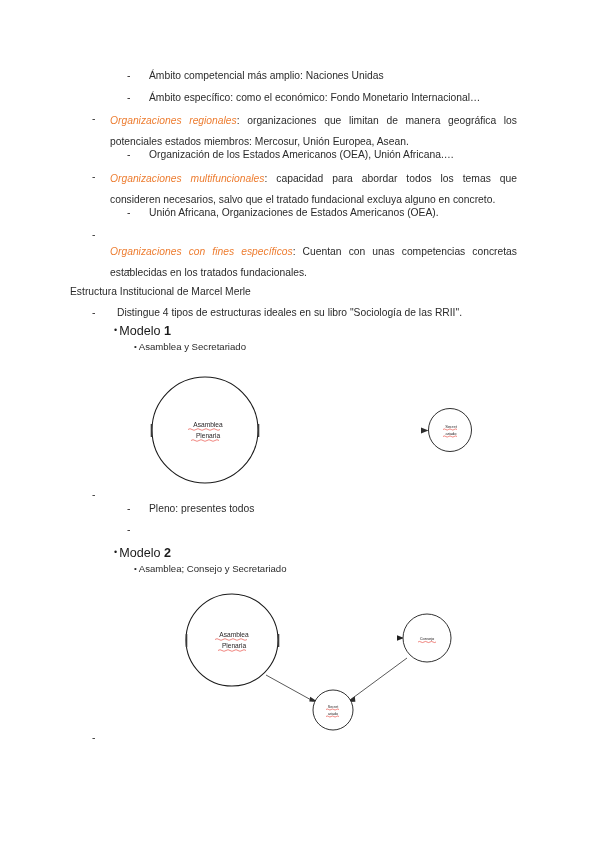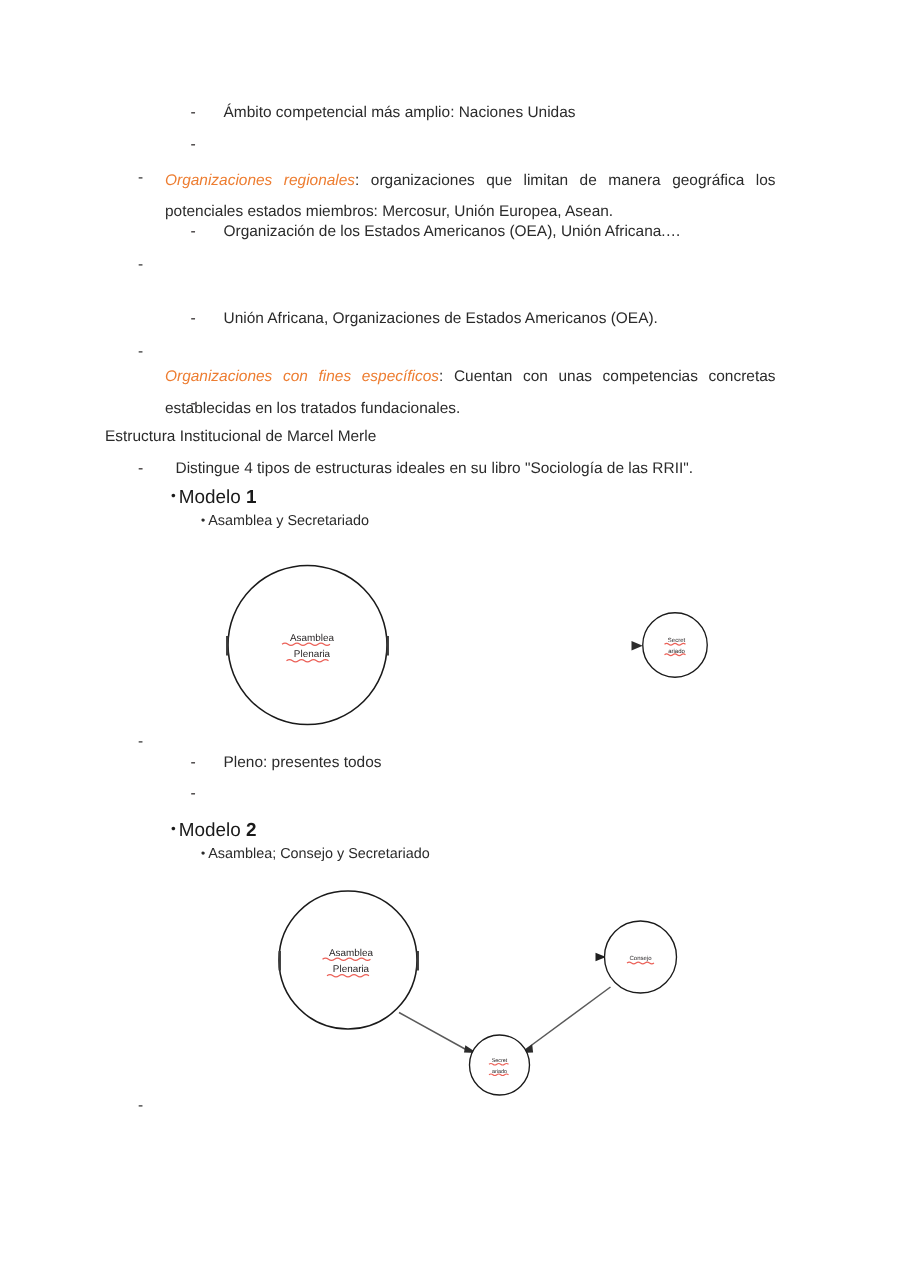--- a/index.html
+++ b/index.html
@@ -136,33 +136,37 @@
 
 <div class="page">
 
   <div class="row" style="left:127px; top:69px; width:400px;">
     <span class="dash" style="width:22px;">-</span>
     <span class="txt">Ámbito competencial más amplio: Naciones Unidas</span>
   </div>
 
   <div class="row" style="left:127px; top:91px; width:420px;">
     <span class="dash" style="width:22px;">-</span>
+    <span class="txt">Ámbito específico: como el económico: Fondo Monetario Internacional…</span>
   </div>
 
   <span class="dashmark" style="left:92px; top:112px;">-</span>
   <div class="para" style="left:110px; top:110px; width:407px;">
     <span class="lead">Organizaciones regionales</span><span>: organizaciones que limitan de manera geográfica los potenciales estados miembros: Mercosur, Unión Europea, Asean.</span>
   </div>
 
   <div class="row" style="left:127px; top:148px; width:420px;">
     <span class="dash" style="width:22px;">-</span>
     <span class="txt">Organización de los Estados Americanos (OEA), Unión Africana.…</span>
   </div>
 
   <span class="dashmark" style="left:92px; top:170px;">-</span>
+  <div class="para" style="left:110px; top:168px; width:407px;">
+    <span class="lead">Organizaciones multifuncionales</span><span>: capacidad para abordar todos los temas que consideren necesarios, salvo que el tratado fundacional excluya alguno en concreto.</span>
+  </div>
 
   <div class="row" style="left:127px; top:206px; width:420px;">
     <span class="dash" style="width:22px;">-</span>
     <span class="txt">Unión Africana, Organizaciones de Estados Americanos (OEA).</span>
   </div>
 
   <span class="dashmark" style="left:92px; top:228px;">-</span>
   <div class="para" style="left:110px; top:241px; width:407px;">
     <span class="lead">Organizaciones con fines específicos</span><span>: Cuentan con unas competencias concretas establecidas en los tratados fundacionales.</span>
   </div>

